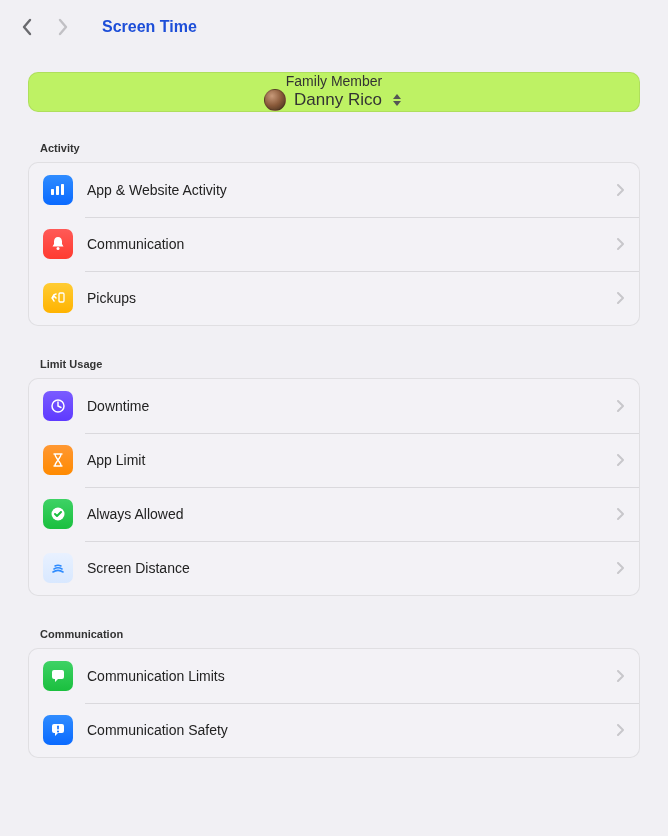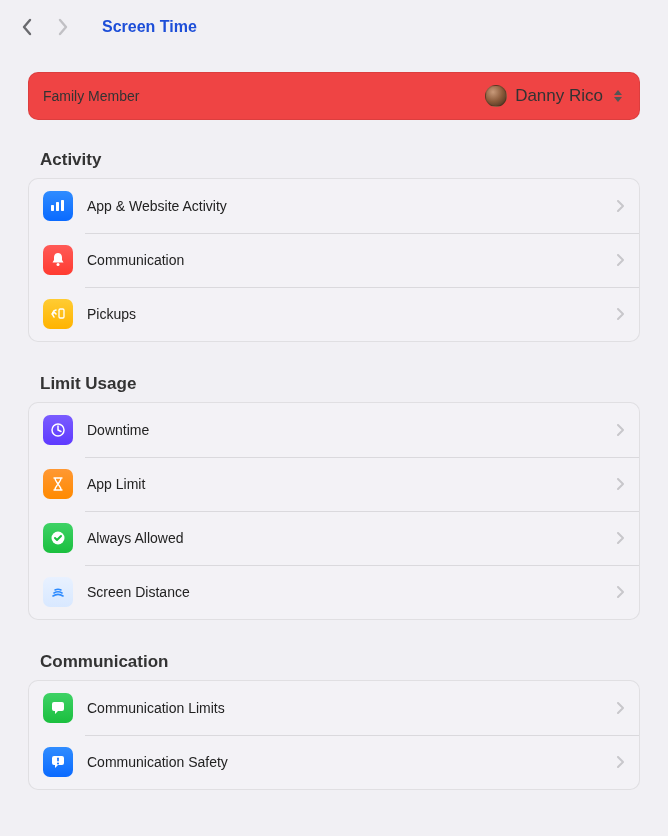--- a/index.html
+++ b/index.html
@@ -41,29 +41,30 @@
     .title {
       font-size: 16px;
       font-weight: 700;
       color: #1d4ed8;
       margin-left: 16px;
     }
     .content {
       padding: 0 28px;
     }
     .family-card {
-      background: #ef4444;
+      background: #bef264;
       border: 1px solid rgba(0,0,0,0.08);
       border-radius: 10px;
-      padding: 12px 14px;
+      padding: 0 14px;
       display: flex;
       align-items: center;
       justify-content: space-between;
       margin-top: 18px;
       margin-bottom: 30px;
+      flex-direction: column;
     }
     .family-label {
       font-size: 14px;
       color: #333;
     }
     .family-member {
       display: flex;
       align-items: center;
       gap: 8px;
       cursor: pointer;
@@ -90,21 +91,21 @@
     .stepper .tri {
       width: 0;
       height: 0;
       border-left: 4px solid transparent;
       border-right: 4px solid transparent;
       margin: 0 auto;
     }
     .stepper .up { border-bottom: 5px solid #555; }
     .stepper .down { border-top: 5px solid #555; }
     .section-head {
-      font-size: 17px;
+      font-size: 11px;
       font-weight: 700;
       color: #333;
       padding: 0 12px 8px;
     }
     .section-list {
       background: #f3f2f6;
       border: 1px solid rgba(0,0,0,0.08);
       border-radius: 10px;
       margin-bottom: 32px;
       overflow: hidden;

